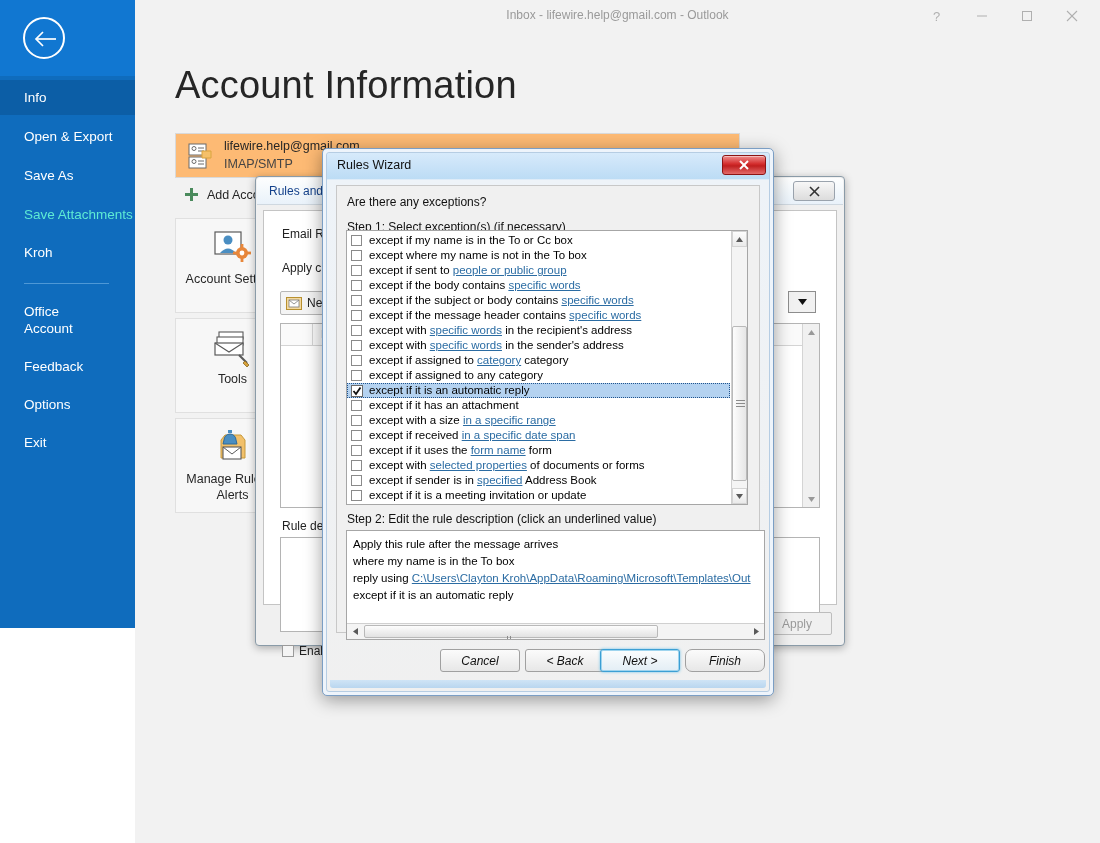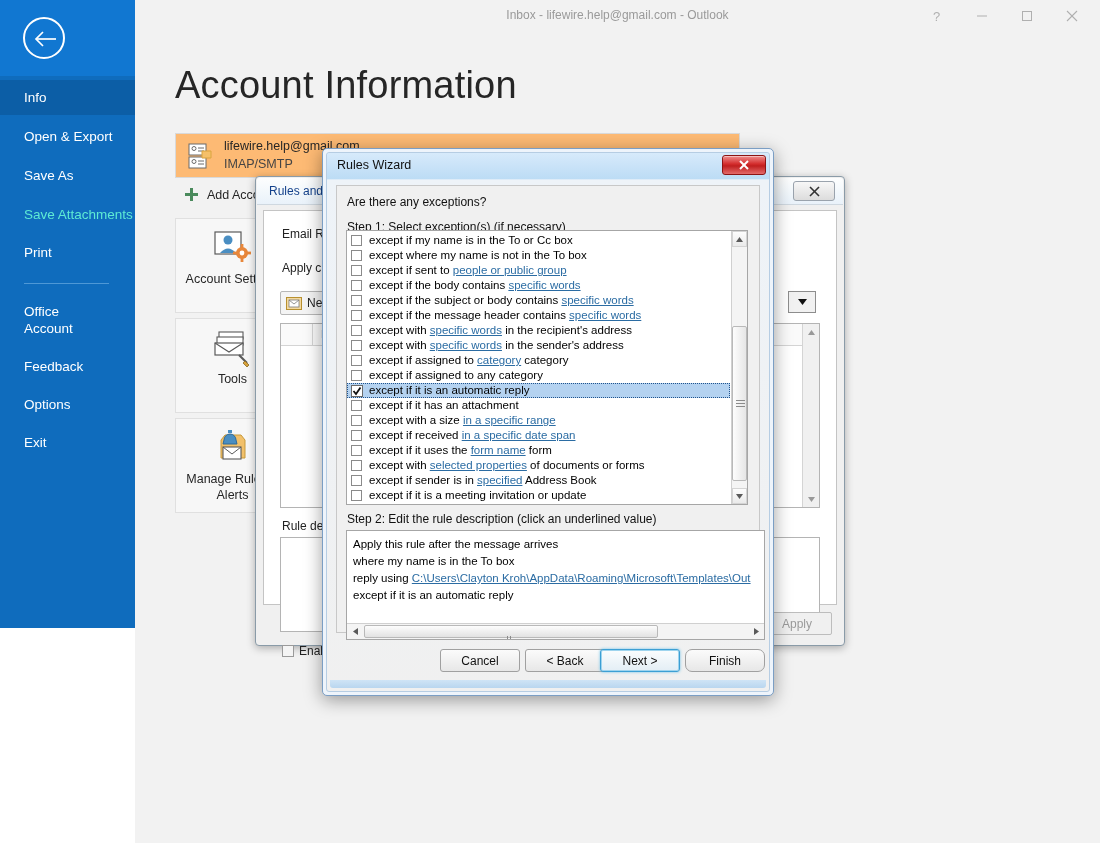--- a/index.html
+++ b/index.html
@@ -265,21 +265,21 @@
   }
   .hs-l{ left:0; } .hs-r{ right:0; }
   .hs-thumb{
     position:absolute; left:17px; top:1px; height:13px; width:294px;
     background:linear-gradient(to bottom,#fdfdfd,#e2e2e2);
     border:1px solid #b9b9b9; border-radius:2px;
   }
   .hs-grip{ position:absolute; left:50%; margin-left:-4px; top:3px; width:8px; height:7px; }
   .hs-grip i{ display:inline-block; width:1px; height:7px; background:#8b8b8b; margin-right:2px; }
 
-  .rw-btnrow{ position:absolute; left:0; right:0; bottom:18px; height:24px; }
+  .rw-btnrow{ position:absolute; left:0; right:0; bottom:18px; height:24px;font-style:italic; }
   .rw-btn{
     position:absolute; top:0; width:80px; height:23px;
     background:linear-gradient(to bottom,#fbfbfb,#e7e7e7);
     border:1px solid #a0a0a0; border-radius:3px;
     font-size:12px; color:#111;
     display:flex; align-items:center; justify-content:center; cursor:pointer;
   }
   .rw-btn.primary{
     border:1px solid #3c9fd4;
     box-shadow: 0 0 0 1px #9ed4ee inset, 0 0 3px #6fc2e8;
@@ -303,21 +303,21 @@
           <path d="M9 2 L2 9 L9 16" fill="none" stroke="#fff" stroke-width="1.7"></path>
           <line x1="2" y1="9" x2="22" y2="9" stroke="#fff" stroke-width="1.7"></line>
         </svg>
       </div>
     </div>
     <div id="nav-list">
         <div class="nav-item active" style="top: 80px;"><span>Info</span></div>
         <div class="nav-item" style="top: 119px;"><span>Open &amp; Export</span></div>
         <div class="nav-item" style="top: 158px;"><span>Save As</span></div>
         <div class="nav-item disabled" style="top: 197px;"><span>Save Attachments</span></div>
-        <div class="nav-item" style="top: 235px;"><span>Print</span></div>
+        <div class="nav-item" style="top: 235px;"><span>Kroh</span></div>
         <div class="nav-item two-line" style="top: 297px;"><span>Office<br>Account</span></div>
         <div class="nav-item" style="top: 349px;"><span>Feedback</span></div>
         <div class="nav-item" style="top: 387px;"><span>Options</span></div>
         <div class="nav-item" style="top: 425px;"><span>Exit</span></div>
         <div class="nav-sep" style="top: 283px;"></div>
       </div>
   </div>
 
   <div class="backstage-main">
 

